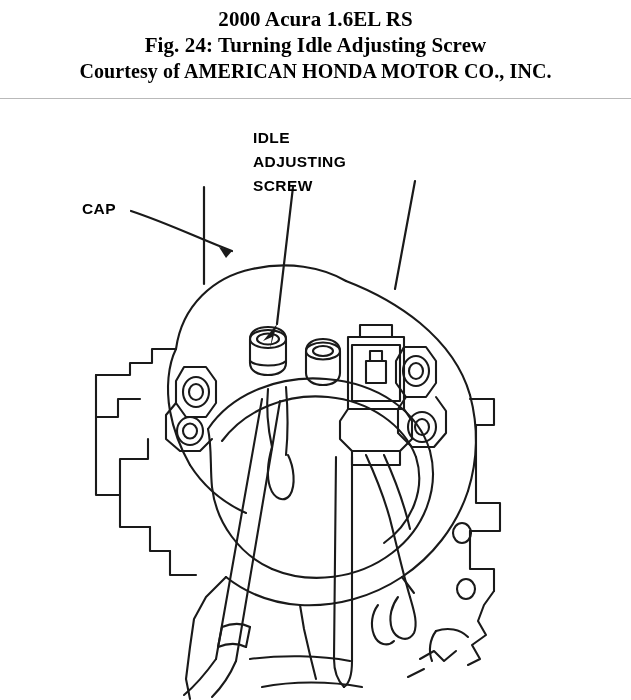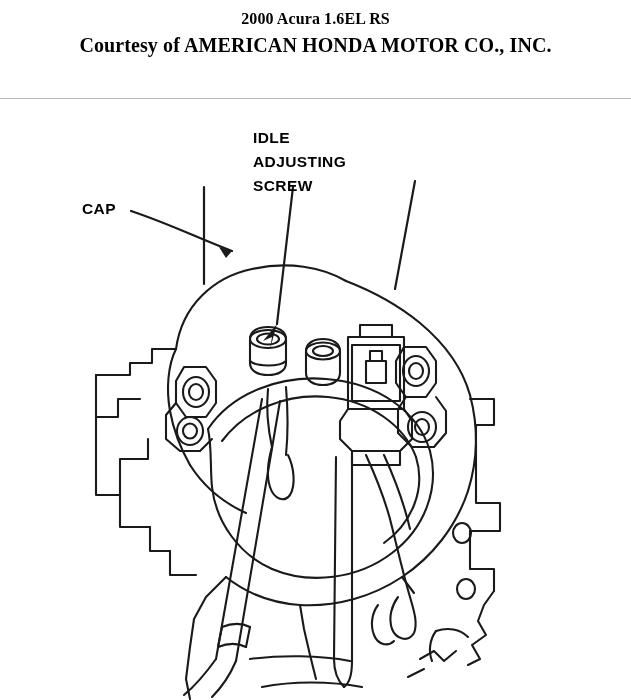--- a/index.html
+++ b/index.html
@@ -20,21 +20,21 @@
     height: 700px;
     position: relative;
   }
   .header {
     padding-top: 6px;
     text-align: center;
   }
   .header .line {
     font-family: "Liberation Serif", serif;
     font-weight: bold;
-    font-size: 16px;
+    font-size: 21px;
     line-height: 26px;
     letter-spacing: 0.1px;
     color: #000;
   }
   .header .line.l3 {
     font-size: 20px;
   }
   .rule {
     position: absolute;
     left: 0;
@@ -62,20 +62,21 @@
     letter-spacing: 0.4px;
   }
 </style>
 </head>
 <body>
 
 <div class="page">
 
   <div class="header">
     <div class="line l1">2000 Acura 1.6EL RS</div>
+    <div class="line l2">Fig. 24: Turning Idle Adjusting Screw</div>
     <div class="line l3">Courtesy of AMERICAN HONDA MOTOR CO., INC.</div>
   </div>
 
   <div class="rule"></div>
 
   <div class="figure-wrap">
     <svg class="figure-svg" width="631" height="601" viewBox="0 0 631 601">
       <g fill="none" stroke="#1a1a1a" stroke-width="2.1" stroke-linecap="round" stroke-linejoin="round">
 
         <path d="M131 112 C 170 125, 200 140, 232 152" stroke-width="2.2"></path>

